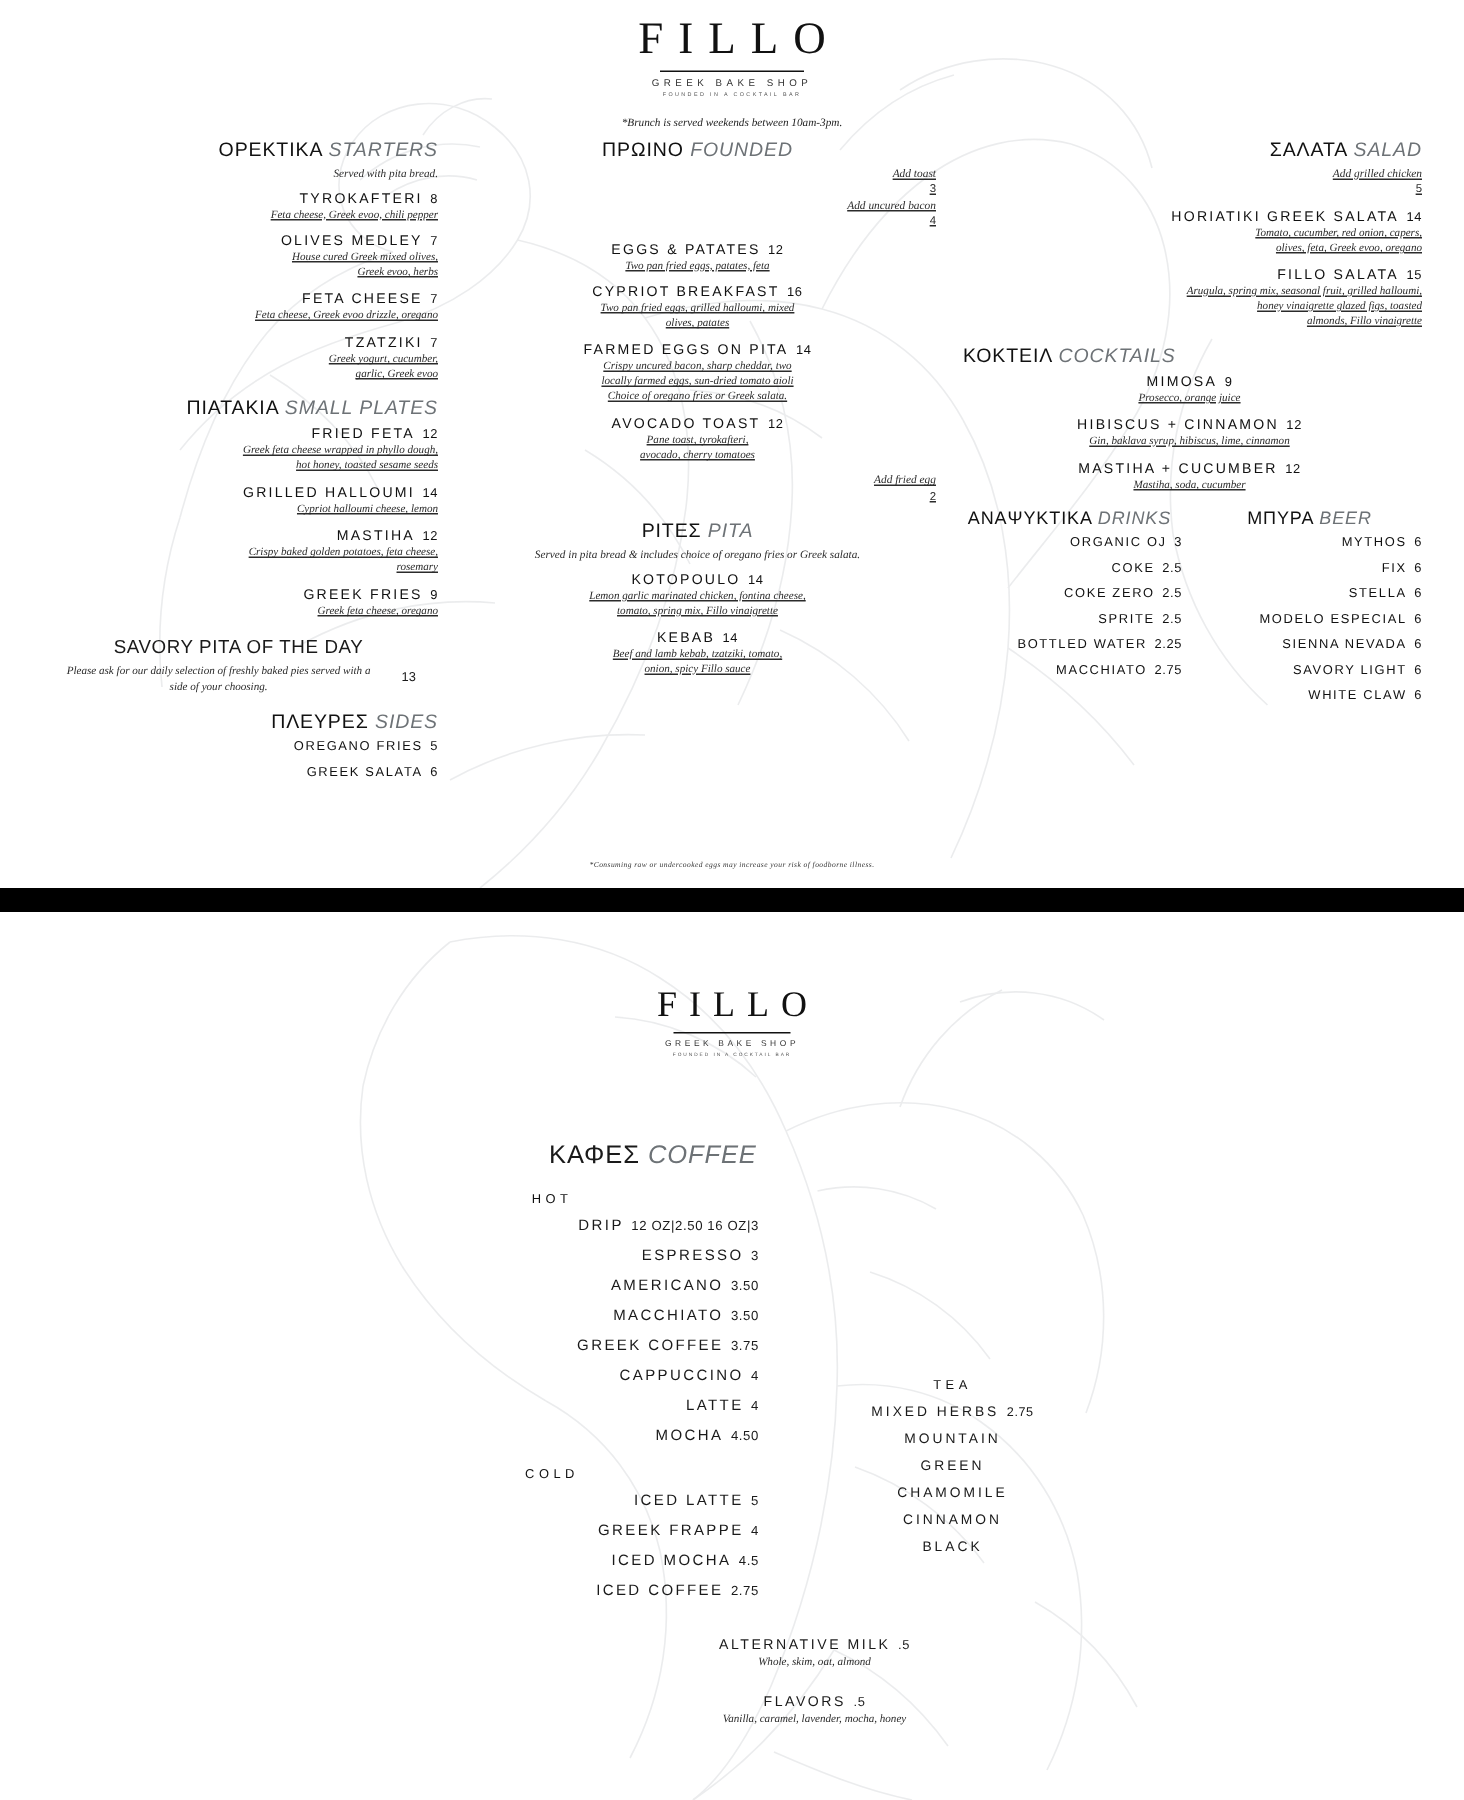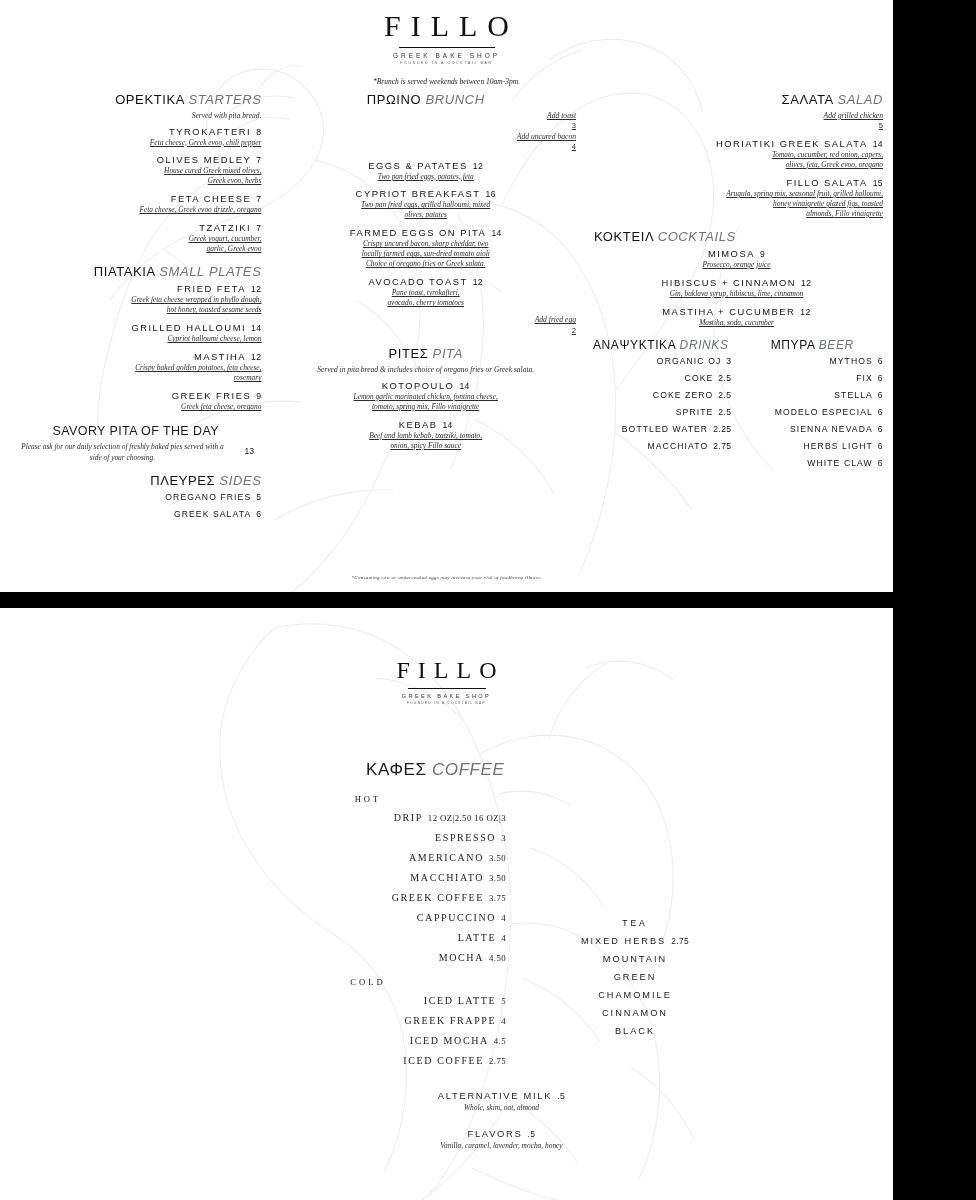--- a/index.html
+++ b/index.html
@@ -7,21 +7,21 @@
     margin: 0; padding: 0;
     background: #000;
   }
   body {
     width: 976px;
     font-family: "Liberation Sans", sans-serif;
     color: #1a1a1a;
   }
   .page {
     position: relative;
-    width: 893px;
+    width: 976px;
     background: #ffffff;
     overflow: hidden;
   }
   .page-1 { height: 592px; }
   .gap { height: 16px; background: #000; }
   .page-2 { height: 592px; }
 
   
   .bg-art {
     position: absolute;
@@ -70,21 +70,21 @@
     font-style: italic;
     font-size: 7.5px;
     color: #222;
     margin-top: 12px;
   }
 
   
   .cols {
     display: flex;
     align-items: flex-start;
-    padding: 0 10px;
+    padding: 0 26px;
     margin-top: 6px;
   }
   .col-left   { width: 274px; padding-right: 8px; }
   .col-center { width: 330px; padding: 0 6px; }
   .col-right  { width: 318px; padding-left: 8px; }
 
   .section { margin-bottom: 10px; }
 
   .sec-title {
     font-size: 13px;
@@ -182,21 +182,20 @@
     font-size: 17px;
     letter-spacing: 0.6px;
   }
   .coffee-title .en { font-style: italic; color: #6d7276; }
 
   .coffee-area { position: relative; margin-top: 14px; }
   .coffee-col {
     width: 276px;
     margin-left: 230px;
     text-align: right;
-    font-family: Liberation Serif, serif;
   }
   .grp-head {
     font-size: 8.6px;
     letter-spacing: 3px;
     text-align: center;
     color: #111;
     margin: 6px 0 8px;
   }
   .c-item {
     font-size: 10px;
@@ -362,21 +361,21 @@
           </div>
         </div>
 
       </div>
 
       <div class="col-center">
 
         <div class="section">
           <div class="sec-title ta-c">
             <span>ΠΡΩΙΝΟ</span>
-            <span class="en">BRUNCH</span>
+            <span class="en">FOUNDED</span>
           </div>
 
           <div class="item ta-r">
             <div class="item-desc" style="font-size: 7.6px; white-space: pre-line;"><span>Add toast</span>
               <span class="price" style="font-style:normal;font-family:'Liberation Sans',sans-serif">3</span></div>
             <div class="item-desc" style="font-size: 7.6px; white-space: pre-line;"><span>Add uncured bacon</span>
               <span class="price" style="font-style:normal;font-family:'Liberation Sans',sans-serif">4</span></div>
           </div>
 
           <div class="item ta-c">
@@ -510,21 +509,21 @@
             <div class="item ta-r small-item">
                 <div class="item-line"><span>STELLA</span><span class="price">6</span></div>
               </div>
             <div class="item ta-r small-item">
                 <div class="item-line"><span>MODELO ESPECIAL</span><span class="price">6</span></div>
               </div>
             <div class="item ta-r small-item">
                 <div class="item-line"><span>SIENNA NEVADA</span><span class="price">6</span></div>
               </div>
             <div class="item ta-r small-item">
-                <div class="item-line"><span>HERBS LIGHT</span><span class="price">6</span></div>
+                <div class="item-line"><span>SAVORY LIGHT</span><span class="price">6</span></div>
               </div>
             <div class="item ta-r small-item">
                 <div class="item-line"><span>WHITE CLAW</span><span class="price">6</span></div>
               </div>
           </div>
         </div>
 
       </div>
 
     </div>

